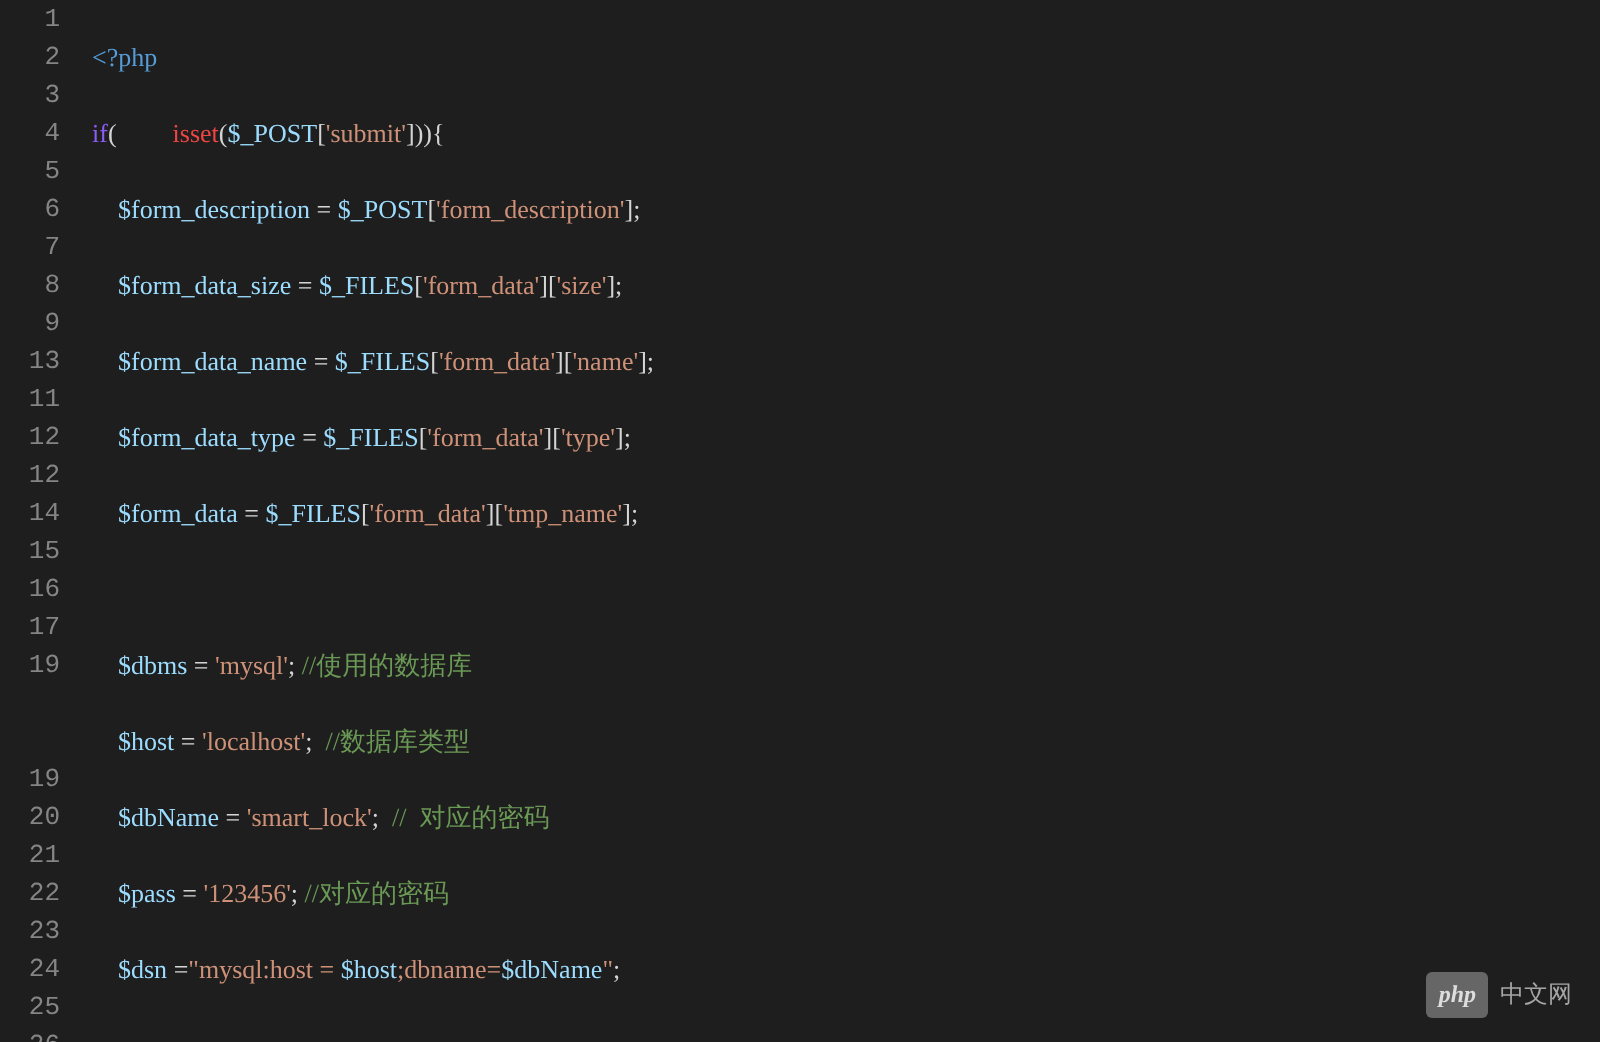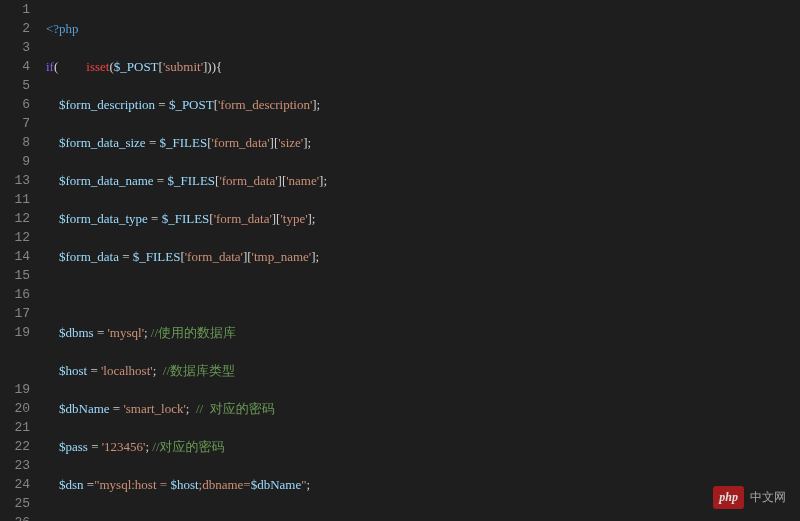--- a/index.html
+++ b/index.html
@@ -49,21 +49,21 @@
   .watermark {
     position: absolute;
     right: 14px;
     bottom: 12px;
     display: flex;
     align-items: center;
     gap: 6px;
     opacity: 0.85;
   }
   .watermark .badge {
-    background: #b91c1c;
+    background: #737373;
     color: #fff;
     font-weight: bold;
     font-style: italic;
     font-size: 12px;
     padding: 2px 6px;
     border-radius: 3px;
     font-family: Georgia, serif;
   }
   .watermark .wtxt {
     color: #bdbdbd;

